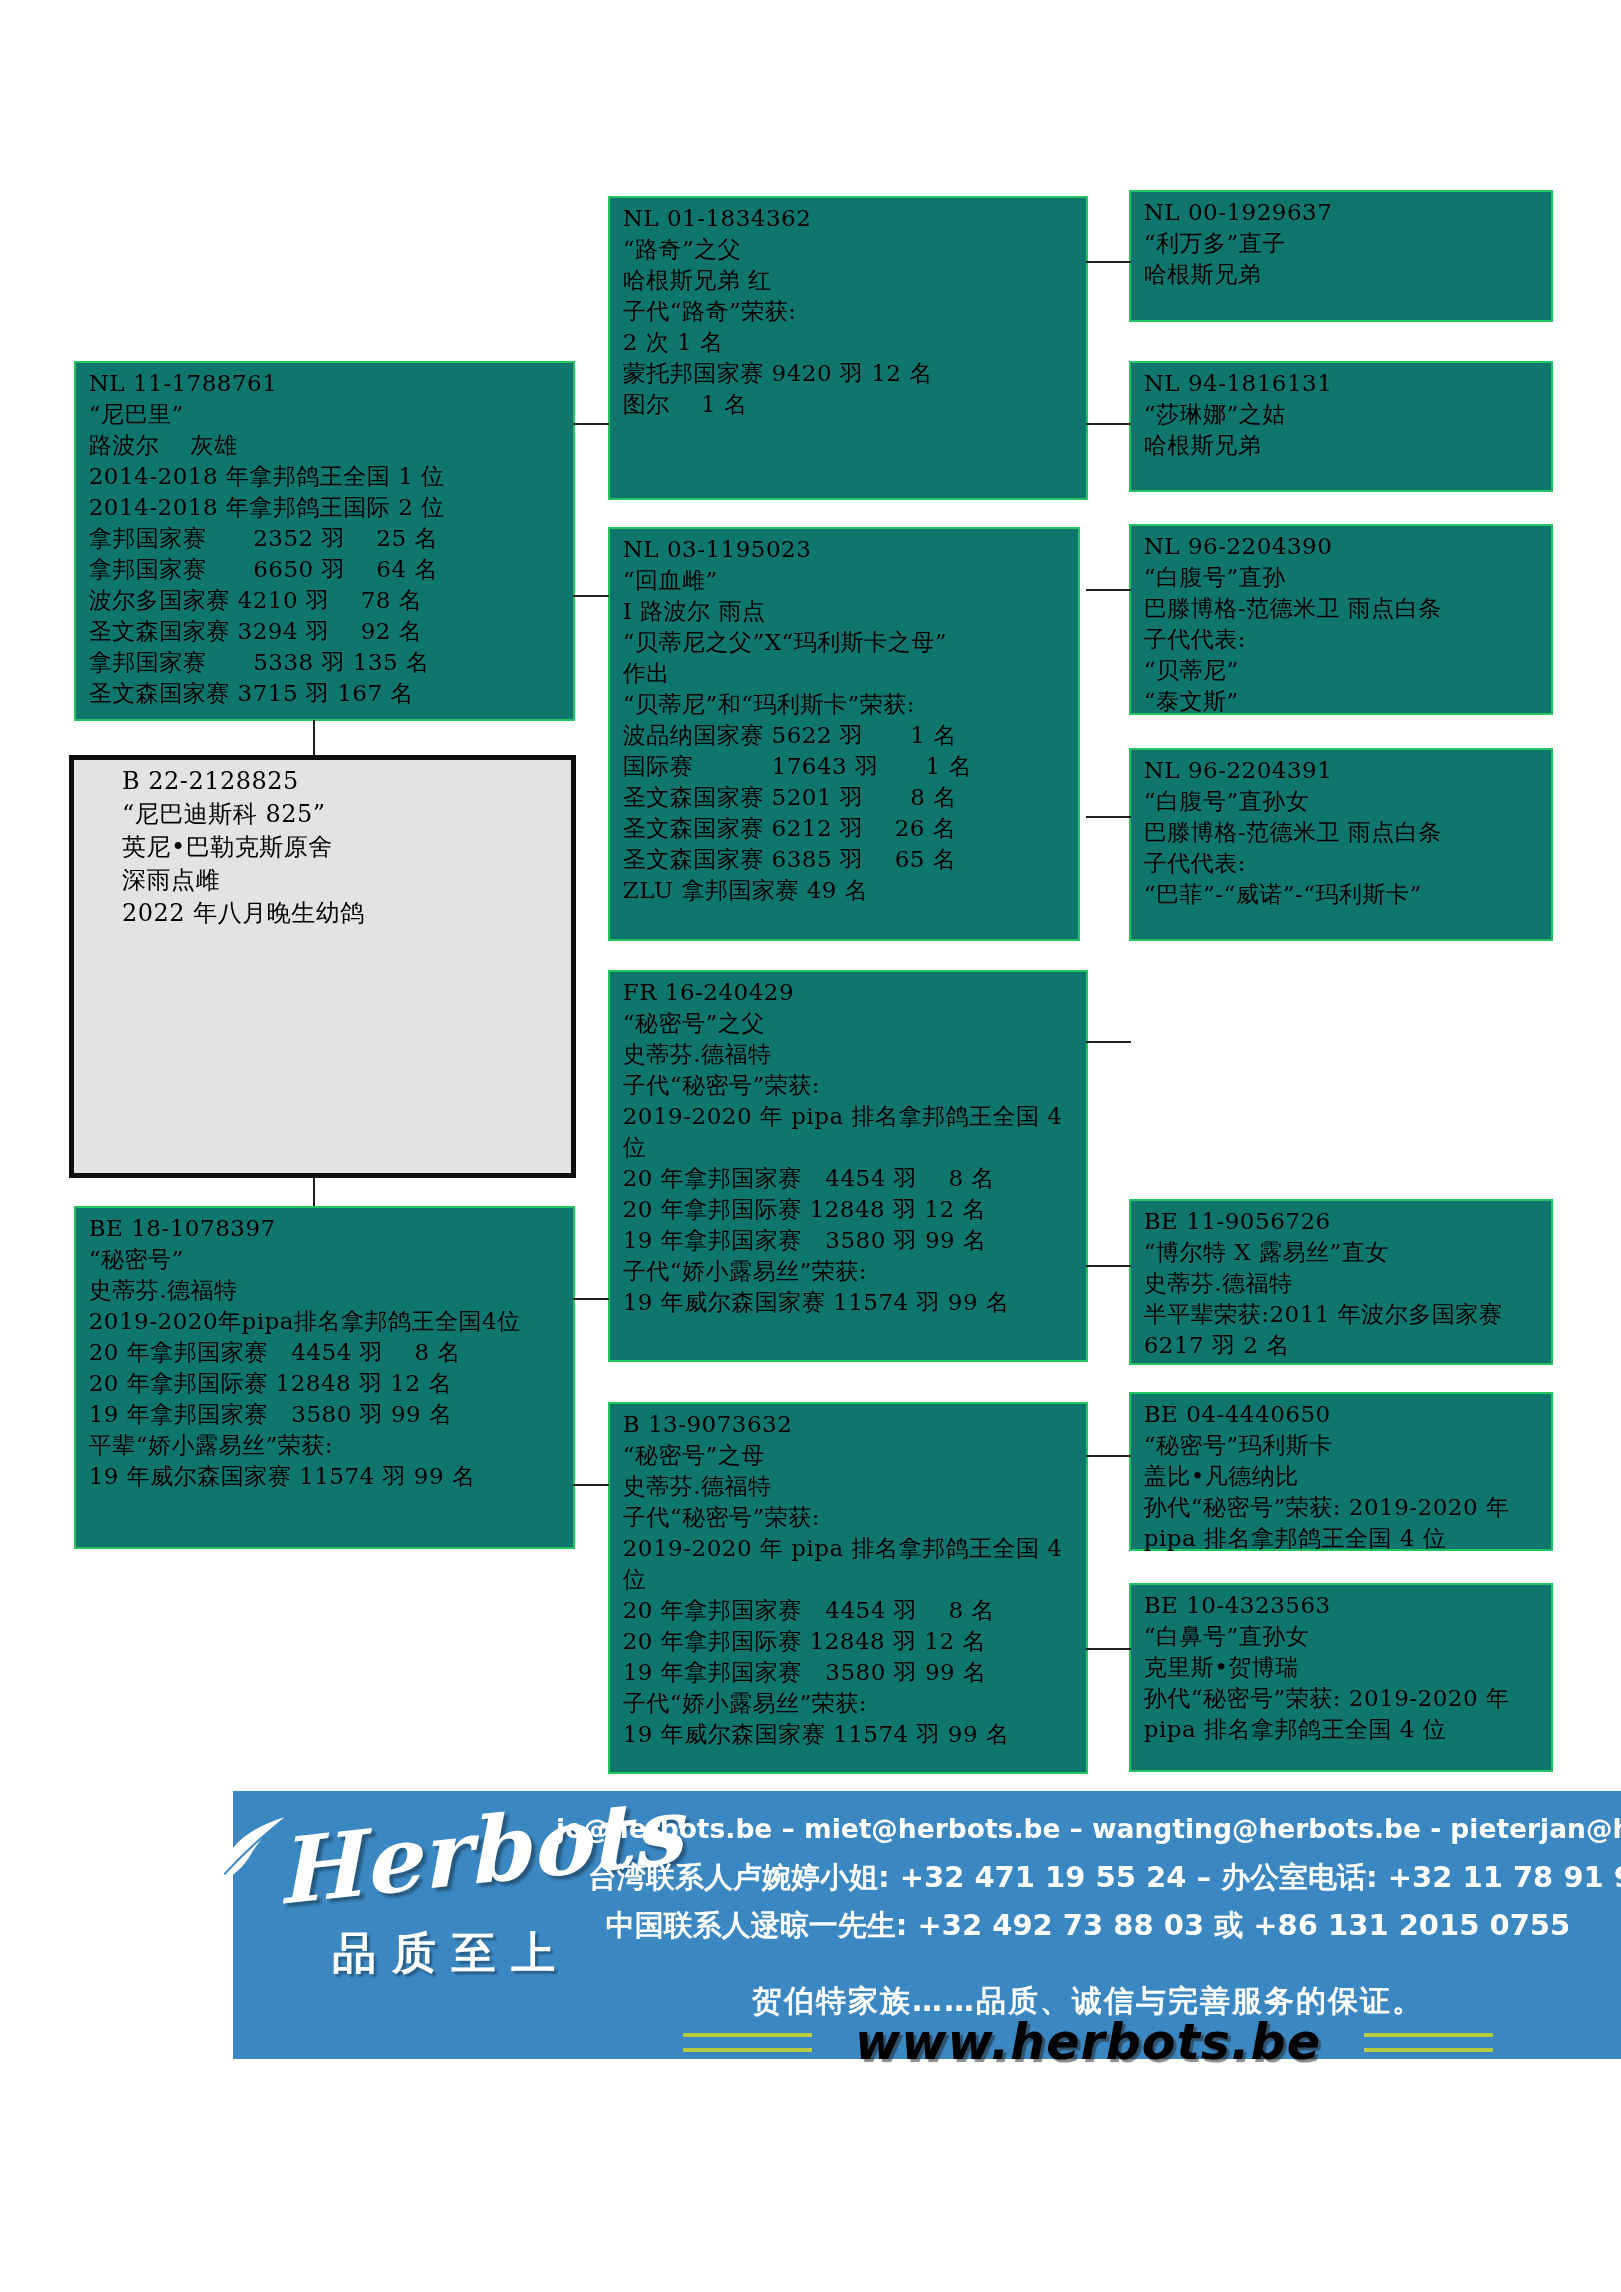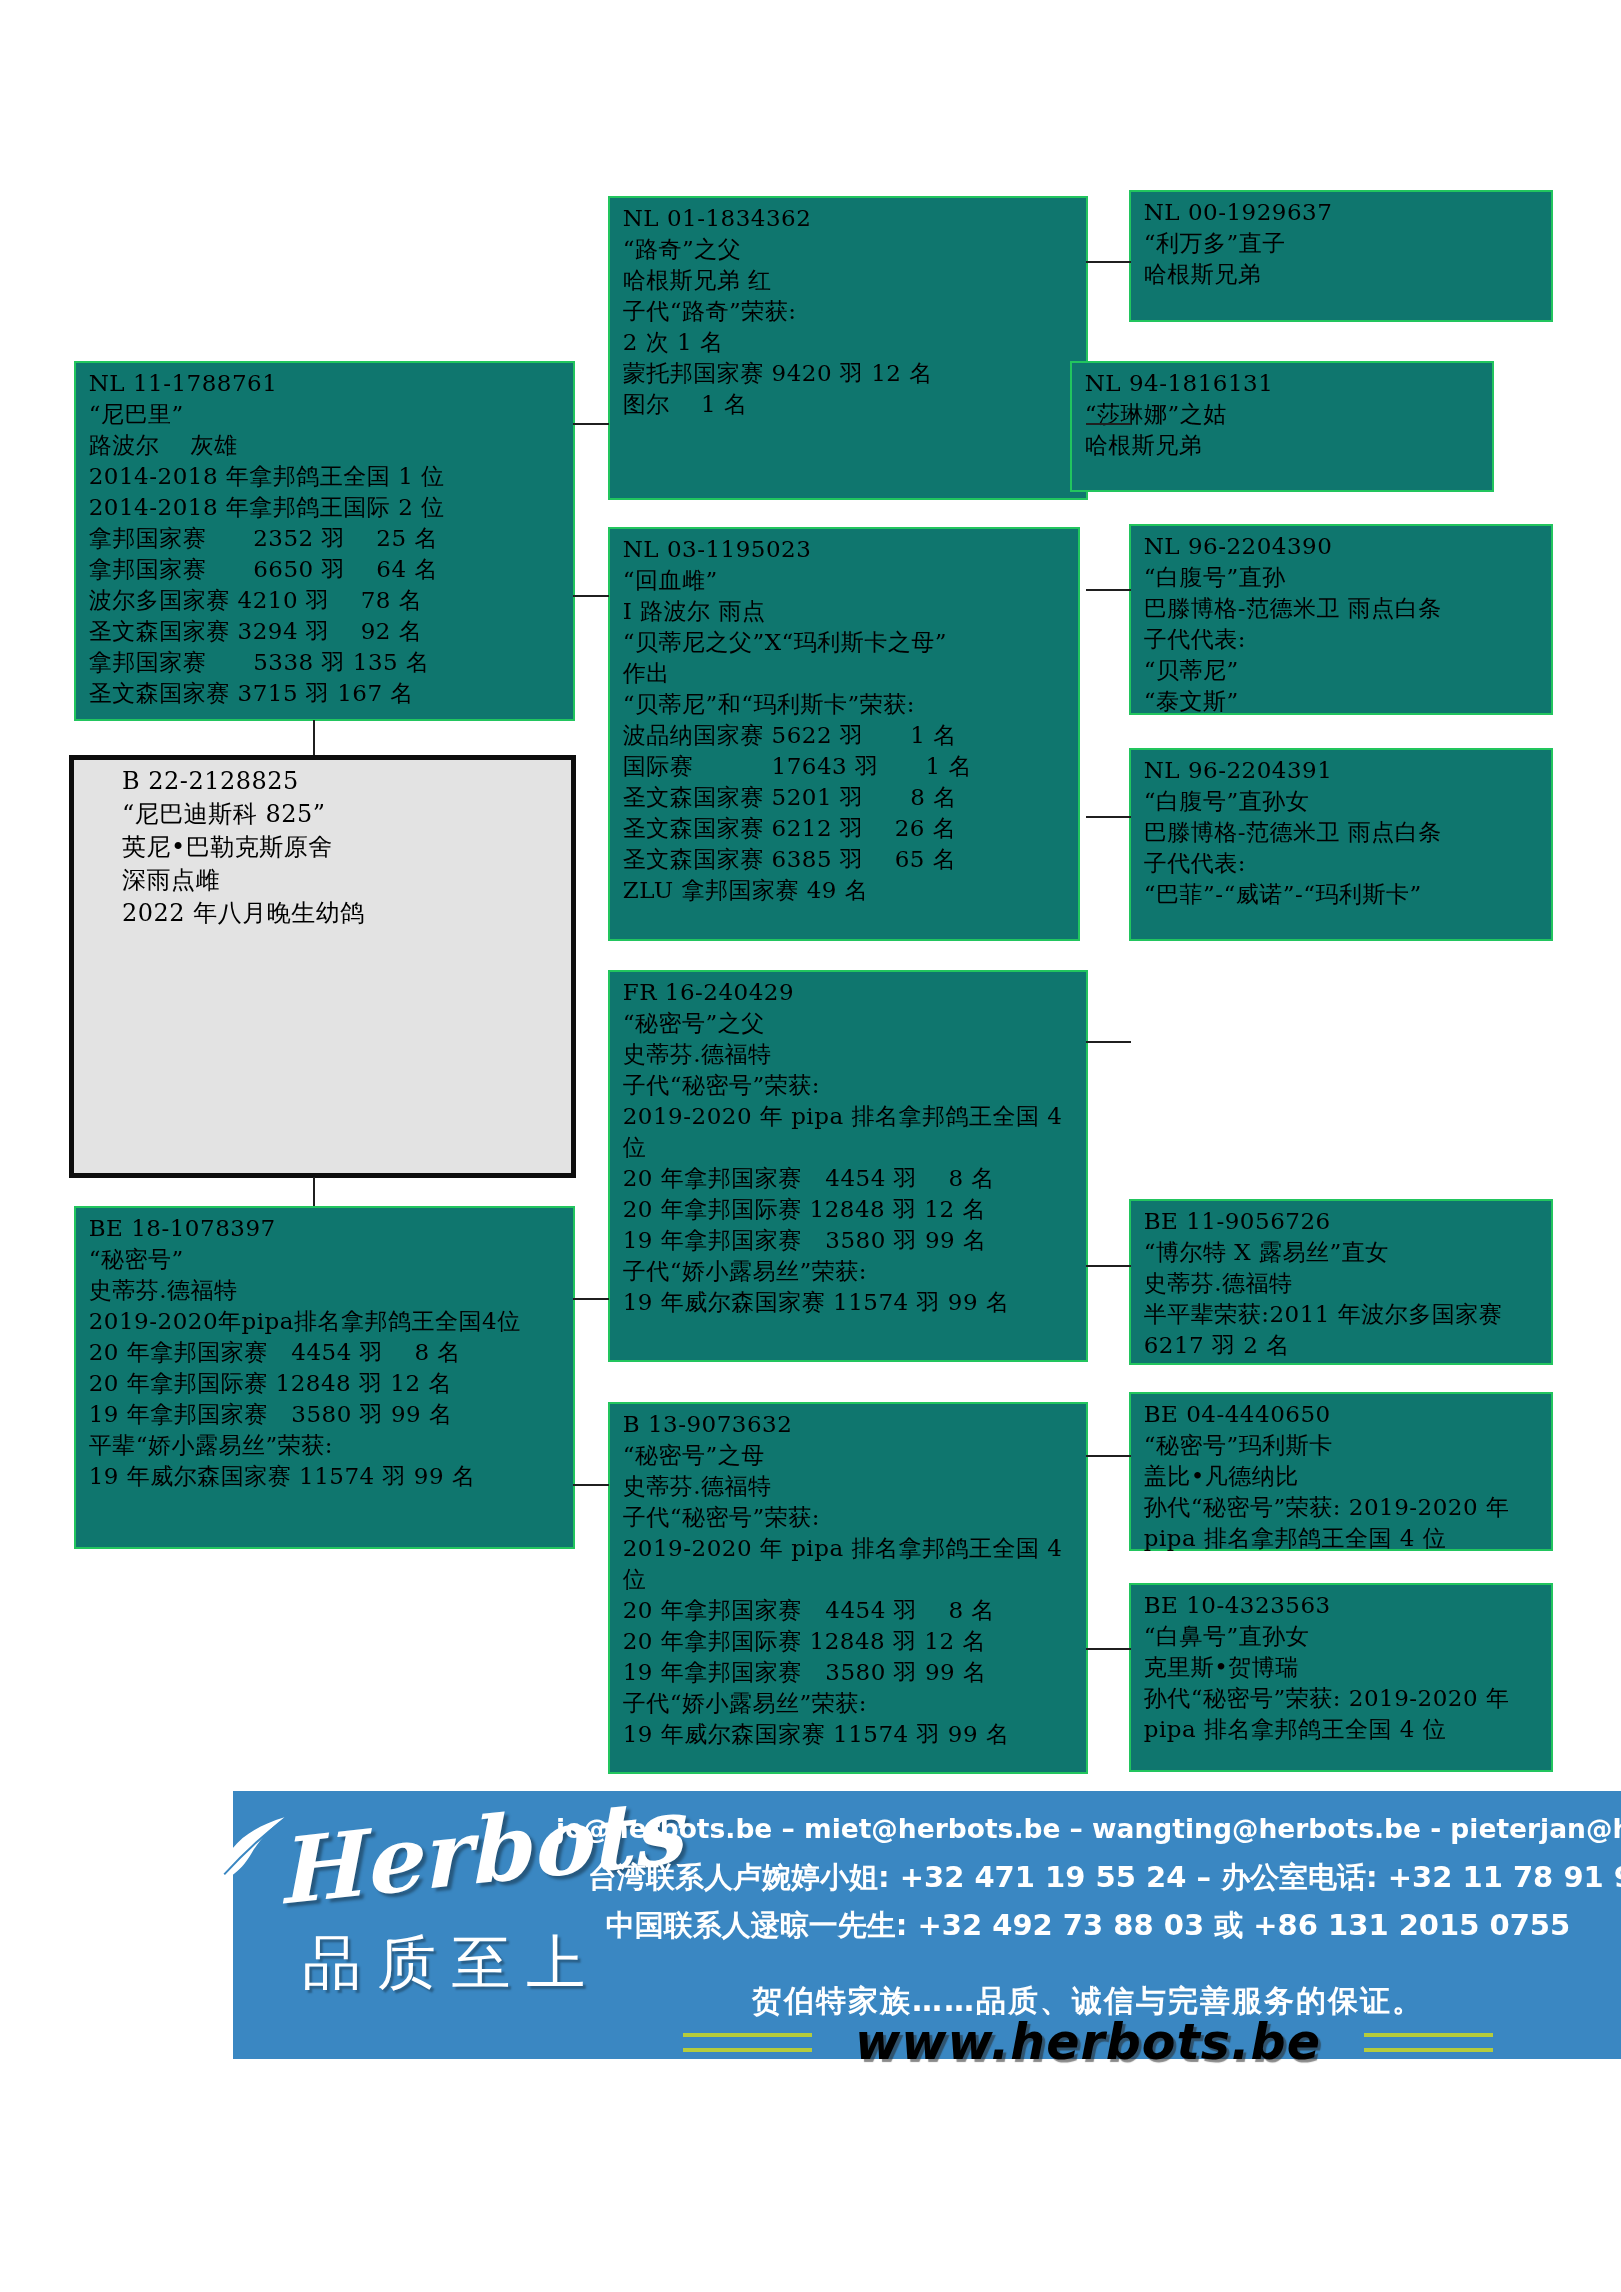--- a/index.html
+++ b/index.html
@@ -32,21 +32,21 @@
   }
   
   .b-sire   {left:74px;  top:361px;  width:501px; height:360px;}
   .b-subject{left:69px;  top:755px;  width:507px; height:423px;}
   .b-dam    {left:74px;  top:1206px; width:501px; height:343px;}
   .b-m1 {left:608px; top:196px;  width:480px; height:304px;}
   .b-m2 {left:608px; top:527px;  width:472px; height:414px;}
   .b-m3 {left:608px; top:970px;  width:480px; height:392px;}
   .b-m4 {left:608px; top:1402px; width:480px; height:372px;}
   .b-r1 {left:1129px; top:190px;  width:424px; height:132px;}
-  .b-r2 {left:1070px; top:361px;  width:424px; height:131px;}
+  .b-r2 {left:1129px; top:361px;  width:424px; height:131px;}
   .b-r3 {left:1129px; top:524px;  width:424px; height:191px;}
   .b-r4 {left:1129px; top:748px;  width:424px; height:193px;}
   .b-r5 {left:1129px; top:973px;  width:424px; height:195px;}
   .b-r6 {left:1129px; top:1199px; width:424px; height:166px;}
   .b-r7 {left:1129px; top:1392px; width:424px; height:159px;}
   .b-r8 {left:1129px; top:1583px; width:424px; height:189px;}
   
   .hline,.vline{position:absolute;background:#1f1f1f;}
   .hline{height:2px;}
   .vline{width:2px;}
@@ -77,21 +77,21 @@
   .logo-feather{margin-right:-13.7px; margin-top:5.9px; transform:rotate(-14deg);}
   .logo-text{
     font-family:"DejaVu Serif","Liberation Serif",serif;
     font-style:italic; font-weight:bold;
     font-size:90px; line-height:98px;
     transform:rotate(-6deg) skewX(-6deg);
     text-shadow:3.9px 3.9px 2.9px rgba(0,0,0,0.35);
   }
   .logo-caption{
     margin-top:25.5px;
-    font-size:59px; font-weight:normal; letter-spacing:15.7px;
+    font-size:44px; font-weight:bold; letter-spacing:15.7px;
     text-shadow:2.9px 2.9px 2px rgba(0,0,0,0.3);
     white-space:nowrap;
   }
   .banner-right{position:absolute; left:323px; top:0; width:1064px; height:268px;}
   .banner-line{position:absolute; left:0; right:0; text-align:center; font-weight:bold; white-space:nowrap;}
   .bl-email {top:21.6px; font-size:26.5px;}
   .bl-tw    {top:67px; font-size:29px;margin-left:32px;}
   .bl-cn    {top:115px; font-size:29px;}
   .bl-slogan{top:190px; font-size:30px; letter-spacing:2px;}
   .www-row{

